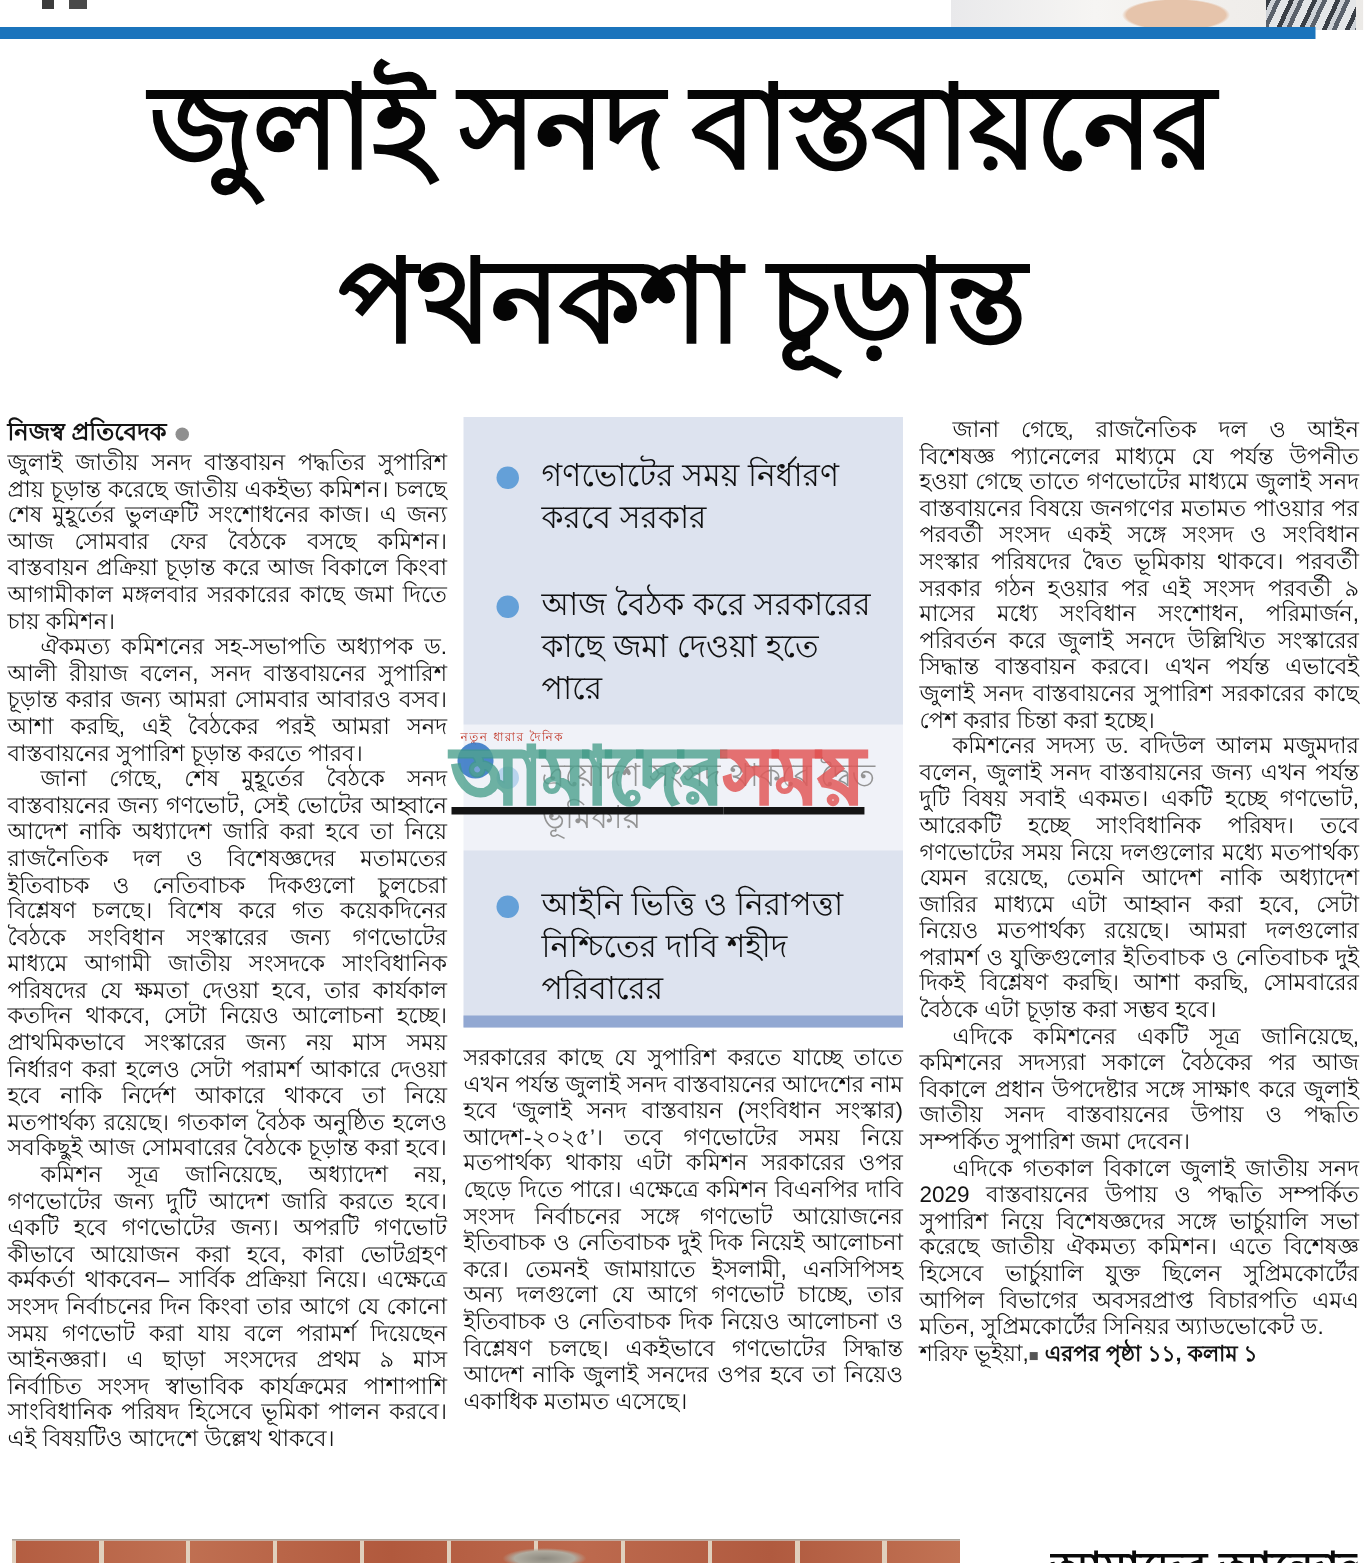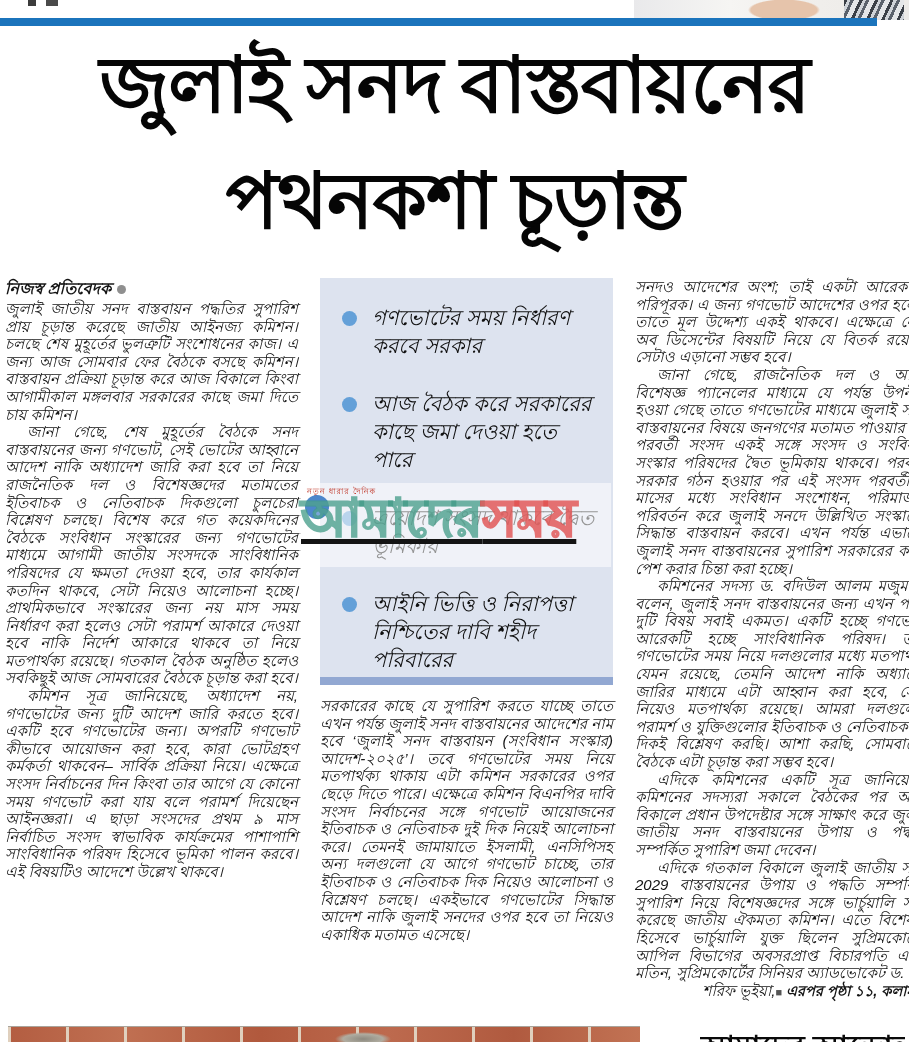--- a/index.html
+++ b/index.html
@@ -20,21 +20,21 @@
   }
   .top-specks{position:absolute;top:0;left:28px;width:40px;height:6px;
     background:linear-gradient(90deg,#3c3c3c 0 8px,transparent 8px 18px,#4a4a4a 18px 30px,transparent 30px);}
   .blue-bar{position:absolute;top:18px;left:0;width:877px;height:8px;background:#1b74bc;}
   
   .headline{position:absolute;top:34px;left:0;width:909px;text-align:center;
     font-family:"Liberation Serif",serif;font-weight:bold;color:#050505;line-height:104px;}
   .headline .h1{font-size:78px;letter-spacing:-1px;}
   .headline .h2{font-size:78px;letter-spacing:-1px;margin-top:12px;}
   
-  .cols{position:absolute;top:278px;left:5px;width:899px;height:740px;display:flex;gap:22px;font-style:italic;}
+  .cols{position:absolute;top:278px;left:5px;width:899px;height:740px;display:flex;gap:11px;}
   .col{width:293px;flex:0 0 293px;font-size:15px;line-height:17.6px;text-align:justify;}
   .para{margin:0;text-indent:22px;}
   .para.first{text-indent:0;}
   .byline{font-weight:bold;font-size:16px;line-height:22px;display:flex;align-items:center;gap:6px;text-align:left;}
   .byline-dot{width:9px;height:9px;border-radius:50%;background:#8f8f8f;display:inline-block;}
   
   .hbox{background:#dde3ef;border-bottom:8px solid #92a8d2;padding:26px 14px 20px 22px;
     height:353px;box-sizing:content-box;margin-bottom:12px;}
   .hitem{display:flex;gap:15px;margin-bottom:30px;justify-content:center;}
   .hitem:last-child{margin-bottom:0;}
@@ -44,21 +44,21 @@
   .watermark{position:absolute;top:483px;left:299px;width:312px;height:84px;
     background:rgba(255,255,255,0.55);pointer-events:none;z-index:5;}
   .wm-tag{position:absolute;top:2px;left:8px;font-size:8px;color:#c0392b;letter-spacing:1px;}
   .wm-name{position:absolute;top:8px;left:2px;width:308px;font-size:52px;font-weight:bold;
     line-height:56px;white-space:nowrap;font-family:"Liberation Serif",serif;text-decoration:underline;}
   .wm-p1{color:rgba(255,255,255,0.25);-webkit-text-stroke:2px rgba(64,153,134,0.75);}
   .wm-p2{color:rgba(255,255,255,0.25);-webkit-text-stroke:2px rgba(224,79,79,0.8);}
   .wm-logo-dot{position:absolute;top:12px;left:6px;width:24px;height:24px;border-radius:50%;
     background:rgba(58,122,197,0.9);}
   
-  .lastline{display:flex;justify-content:flex-end;align-items:baseline;}
+  .lastline{display:flex;justify-content:flex-start;align-items:baseline;}
   .lastline .lead{text-indent:0;}
   .cont{font-weight:bold;font-size:14.5px;white-space:nowrap;}
   .cont .sq{font-size:11px;color:#555;margin-right:4px;}
   
   .bottom-photo{position:absolute;top:1026px;left:8px;width:632px;height:16px;
     border-top:1px solid #a9a49c;
     background:
       radial-gradient(ellipse 40px 10px at 355px 12px,#8d8a80 0%,#b0aca0 50%,rgba(176,172,160,0) 70%),
       repeating-linear-gradient(90deg,rgba(226,214,196,0.95) 0 3px,rgba(0,0,0,0) 3px 58px),
       linear-gradient(90deg,#b35d41 0%,#c07052 18%,#b1593d 40%,#bd6a4e 60%,#b05a3f 80%,#c27354 100%);}
@@ -79,21 +79,22 @@
     <div class="h2">পথনকশা চূড়ান্ত</div>
   </div>
 
   <div class="cols">
 
     <div class="col">
       <div class="byline">
         <span>নিজস্ব প্রতিবেদক</span>
         <span class="byline-dot"></span>
       </div>
-      <p class="para first">জুলাই জাতীয় সনদ বাস্তবায়ন পদ্ধতির সুপারিশ প্রায় চূড়ান্ত করেছে জাতীয় আইনজ্য কমিশন। চলছে শেষ মুহূর্তের ভুলত্রুটি সংশোধনের কাজ। এ জন্য আজ সোমবার ফের বৈঠকে বসছে কমিশন। বাস্তবায়ন প্রক্রিয়া চূড়ান্ত করে আজ বিকালে কিংবা আগামীকাল মঙ্গলবার সরকারের কাছে জমা দিতে চায় কমিশন।</p>
+      <p class="para first">জুলাই জাতীয় সনদ বাস্তবায়ন পদ্ধতির সুপারিশ প্রায় চূড়ান্ত করেছে জাতীয় একইভ্য কমিশন। চলছে শেষ মুহূর্তের ভুলত্রুটি সংশোধনের কাজ। এ জন্য আজ সোমবার ফের বৈঠকে বসছে কমিশন। বাস্তবায়ন প্রক্রিয়া চূড়ান্ত করে আজ বিকালে কিংবা আগামীকাল মঙ্গলবার সরকারের কাছে জমা দিতে চায় কমিশন।</p>
+      <p class="para">ঐকমত্য কমিশনের সহ-সভাপতি অধ্যাপক ড. আলী রীয়াজ বলেন, সনদ বাস্তবায়নের সুপারিশ চূড়ান্ত করার জন্য আমরা সোমবার আবারও বসব। আশা করছি, এই বৈঠকের পরই আমরা সনদ বাস্তবায়নের সুপারিশ চূড়ান্ত করতে পারব।</p>
       <p class="para">জানা গেছে, শেষ মুহূর্তের বৈঠকে সনদ বাস্তবায়নের জন্য গণভোট, সেই ভোটের আহ্বানে আদেশ নাকি অধ্যাদেশ জারি করা হবে তা নিয়ে রাজনৈতিক দল ও বিশেষজ্ঞদের মতামতের ইতিবাচক ও নেতিবাচক দিকগুলো চুলচেরা বিশ্লেষণ চলছে। বিশেষ করে গত কয়েকদিনের বৈঠকে সংবিধান সংস্কারের জন্য গণভোটের মাধ্যমে আগামী জাতীয় সংসদকে সাংবিধানিক পরিষদের যে ক্ষমতা দেওয়া হবে, তার কার্যকাল কতদিন থাকবে, সেটা নিয়েও আলোচনা হচ্ছে। প্রাথমিকভাবে সংস্কারের জন্য নয় মাস সময় নির্ধারণ করা হলেও সেটা পরামর্শ আকারে দেওয়া হবে নাকি নির্দেশ আকারে থাকবে তা নিয়ে মতপার্থক্য রয়েছে। গতকাল বৈঠক অনুষ্ঠিত হলেও সবকিছুই আজ সোমবারের বৈঠকে চূড়ান্ত করা হবে।</p>
       <p class="para">কমিশন সূত্র জানিয়েছে, অধ্যাদেশ নয়, গণভোটের জন্য দুটি আদেশ জারি করতে হবে। একটি হবে গণভোটের জন্য। অপরটি গণভোট কীভাবে আয়োজন করা হবে, কারা ভোটগ্রহণ কর্মকর্তা থাকবেন– সার্বিক প্রক্রিয়া নিয়ে। এক্ষেত্রে সংসদ নির্বাচনের দিন কিংবা তার আগে যে কোনো সময় গণভোট করা যায় বলে পরামর্শ দিয়েছেন আইনজ্ঞরা। এ ছাড়া সংসদের প্রথম ৯ মাস নির্বাচিত সংসদ স্বাভাবিক কার্যক্রমের পাশাপাশি সাংবিধানিক পরিষদ হিসেবে ভূমিকা পালন করবে। এই বিষয়টিও আদেশে উল্লেখ থাকবে।</p>
     </div>
 
     <div class="col">
       <div class="hbox">
         <div class="hitem">
           <span class="hdot"></span>
           <span class="htext">গণভোটের সময় নির্ধারণ করবে সরকার</span>
         </div>
@@ -107,21 +108,20 @@
         </div>
         <div class="hitem">
           <span class="hdot"></span>
           <span class="htext">আইনি ভিত্তি ও নিরাপত্তা নিশ্চিতের দাবি শহীদ পরিবারের</span>
         </div>
       </div>
       <p class="para first">সরকারের কাছে যে সুপারিশ করতে যাচ্ছে তাতে এখন পর্যন্ত জুলাই সনদ বাস্তবায়নের আদেশের নাম হবে ‘জুলাই সনদ বাস্তবায়ন (সংবিধান সংস্কার) আদেশ-২০২৫’। তবে গণভোটের সময় নিয়ে মতপার্থক্য থাকায় এটা কমিশন সরকারের ওপর ছেড়ে দিতে পারে। এক্ষেত্রে কমিশন বিএনপির দাবি সংসদ নির্বাচনের সঙ্গে গণভোট আয়োজনের ইতিবাচক ও নেতিবাচক দুই দিক নিয়েই আলোচনা করে। তেমনই জামায়াতে ইসলামী, এনসিপিসহ অন্য দলগুলো যে আগে গণভোট চাচ্ছে, তার ইতিবাচক ও নেতিবাচক দিক নিয়েও আলোচনা ও বিশ্লেষণ চলছে। একইভাবে গণভোটের সিদ্ধান্ত আদেশ নাকি জুলাই সনদের ওপর হবে তা নিয়েও একাধিক মতামত এসেছে।</p>
     </div>
 
     <div class="col">
-      <p class="para first">সনদও আদেশের অংশ; তাই একটা আরেকটার পরিপূরক। এ জন্য গণভোট আদেশের ওপর হলেও তাতে মূল উদ্দেশ্য একই থাকবে। এক্ষেত্রে নোট অব ডিসেন্টের বিষয়টি নিয়ে যে বিতর্ক রয়েছে, সেটাও এড়ানো সম্ভব হবে।</p>
       <p class="para">জানা গেছে, রাজনৈতিক দল ও আইন বিশেষজ্ঞ প্যানেলের মাধ্যমে যে পর্যন্ত উপনীত হওয়া গেছে তাতে গণভোটের মাধ্যমে জুলাই সনদ বাস্তবায়নের বিষয়ে জনগণের মতামত পাওয়ার পর পরবর্তী সংসদ একই সঙ্গে সংসদ ও সংবিধান সংস্কার পরিষদের দ্বৈত ভূমিকায় থাকবে। পরবর্তী সরকার গঠন হওয়ার পর এই সংসদ পরবর্তী ৯ মাসের মধ্যে সংবিধান সংশোধন, পরিমার্জন, পরিবর্তন করে জুলাই সনদে উল্লিখিত সংস্কারের সিদ্ধান্ত বাস্তবায়ন করবে। এখন পর্যন্ত এভাবেই জুলাই সনদ বাস্তবায়নের সুপারিশ সরকারের কাছে পেশ করার চিন্তা করা হচ্ছে।</p>
       <p class="para">কমিশনের সদস্য ড. বদিউল আলম মজুমদার বলেন, জুলাই সনদ বাস্তবায়নের জন্য এখন পর্যন্ত দুটি বিষয় সবাই একমত। একটি হচ্ছে গণভোট, আরেকটি হচ্ছে সাংবিধানিক পরিষদ। তবে গণভোটের সময় নিয়ে দলগুলোর মধ্যে মতপার্থক্য যেমন রয়েছে, তেমনি আদেশ নাকি অধ্যাদেশ জারির মাধ্যমে এটা আহ্বান করা হবে, সেটা নিয়েও মতপার্থক্য রয়েছে। আমরা দলগুলোর পরামর্শ ও যুক্তিগুলোর ইতিবাচক ও নেতিবাচক দুই দিকই বিশ্লেষণ করছি। আশা করছি, সোমবারের বৈঠকে এটা চূড়ান্ত করা সম্ভব হবে।</p>
       <p class="para">এদিকে কমিশনের একটি সূত্র জানিয়েছে, কমিশনের সদস্যরা সকালে বৈঠকের পর আজ বিকালে প্রধান উপদেষ্টার সঙ্গে সাক্ষাৎ করে জুলাই জাতীয় সনদ বাস্তবায়নের উপায় ও পদ্ধতি সম্পর্কিত সুপারিশ জমা দেবেন।</p>
       <p class="para">এদিকে গতকাল বিকালে জুলাই জাতীয় সনদ 2029 বাস্তবায়নের উপায় ও পদ্ধতি সম্পর্কিত সুপারিশ নিয়ে বিশেষজ্ঞদের সঙ্গে ভার্চুয়ালি সভা করেছে জাতীয় ঐকমত্য কমিশন। এতে বিশেষজ্ঞ হিসেবে ভার্চুয়ালি যুক্ত ছিলেন সুপ্রিমকোর্টের আপিল বিভাগের অবসরপ্রাপ্ত বিচারপতি এমএ মতিন, সুপ্রিমকোর্টের সিনিয়র অ্যাডভোকেট ড.</p>
       <div class="lastline">
         <span class="lead">শরিফ ভূইয়া,</span>
         <span class="cont">
           <span class="sq">■</span><span>এরপর পৃষ্ঠা ১১, কলাম ১</span>
         </span>
       </div>

